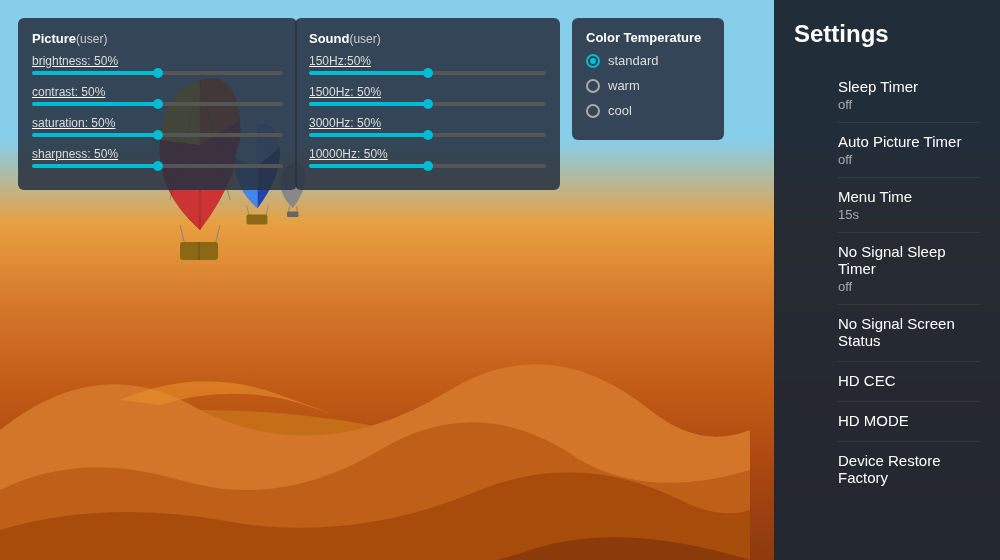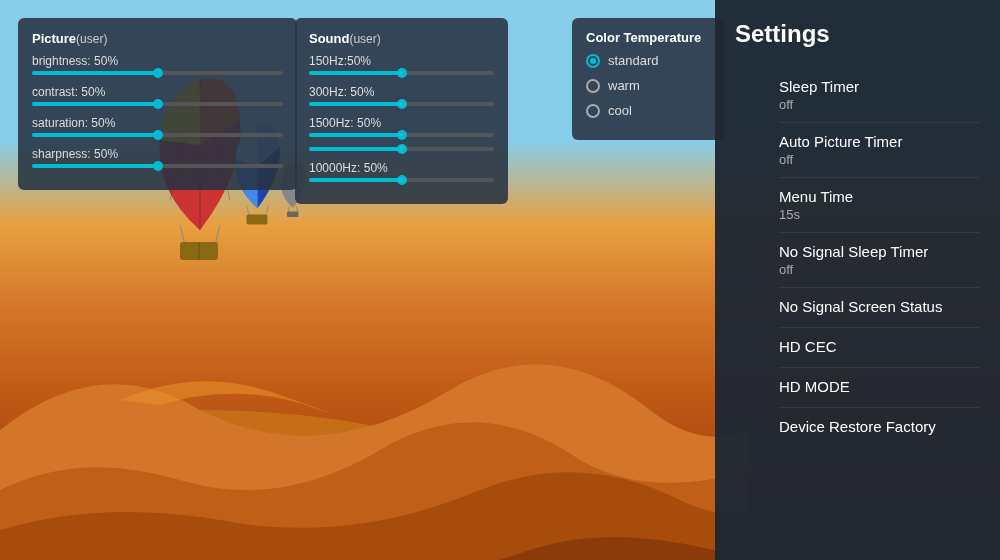--- a/index.html
+++ b/index.html
@@ -61,21 +61,21 @@
     #picture-panel {
       top: 18px;
       left: 18px;
       width: 279px;
     }
 
     
     #sound-panel {
       top: 18px;
       left: 295px;
-      width: 213px;
+      width: 265px;
     }
 
     
     #color-temp-panel {
       top: 18px;
       left: 572px;
       width: 152px;
     }
 
     .panel-title {
@@ -85,20 +85,21 @@
       color: #fff;
     }
 
     .panel-title span {
       font-weight: normal;
       font-size: 13px;
     }
 
     .slider-row {
       margin-bottom: 10px;
+      text-decoration: underline;
     }
 
     .slider-label {
       font-size: 12px;
       color: #ddd;
       margin-bottom: 3px;
     }
 
     .slider-track {
       position: relative;
@@ -160,21 +161,21 @@
       height: 6px;
       background: #00BCD4;
       border-radius: 50%;
     }
 
     
     #settings-panel {
       position: absolute;
       top: 0;
       right: 0;
-      width: 285px;
+      width: 226px;
       height: 560px;
       background: rgba(30, 38, 50, 0.96);
       z-index: 20;
       padding: 20px 20px;
     }
 
     #settings-panel h2 {
       color: #fff;
       font-size: 24px;
       font-weight: bold;
@@ -308,34 +309,28 @@
   </div>
   <div id="sound-sliders">
       <div class="slider-row">
       <div class="slider-label">150Hz:50%</div>
       <div class="slider-track">
         <div class="slider-fill" style="width:50%"></div>
         <div class="slider-thumb" style="left:50%"></div>
       </div>
     </div>
       <div class="slider-row">
-      <div class="slider-label">300Hz: 50%</div>
-      <div class="slider-track">
-        <div class="slider-fill" style="width:50%"></div>
-        <div class="slider-thumb" style="left:50%"></div>
-      </div>
-    </div>
-      <div class="slider-row">
       <div class="slider-label">1500Hz: 50%</div>
       <div class="slider-track">
         <div class="slider-fill" style="width:50%"></div>
         <div class="slider-thumb" style="left:50%"></div>
       </div>
     </div>
       <div class="slider-row">
+      <div class="slider-label">3000Hz: 50%</div>
       <div class="slider-track">
         <div class="slider-fill" style="width:50%"></div>
         <div class="slider-thumb" style="left:50%"></div>
       </div>
     </div>
       <div class="slider-row">
       <div class="slider-label">10000Hz: 50%</div>
       <div class="slider-track">
         <div class="slider-fill" style="width:50%"></div>
         <div class="slider-thumb" style="left:50%"></div>

